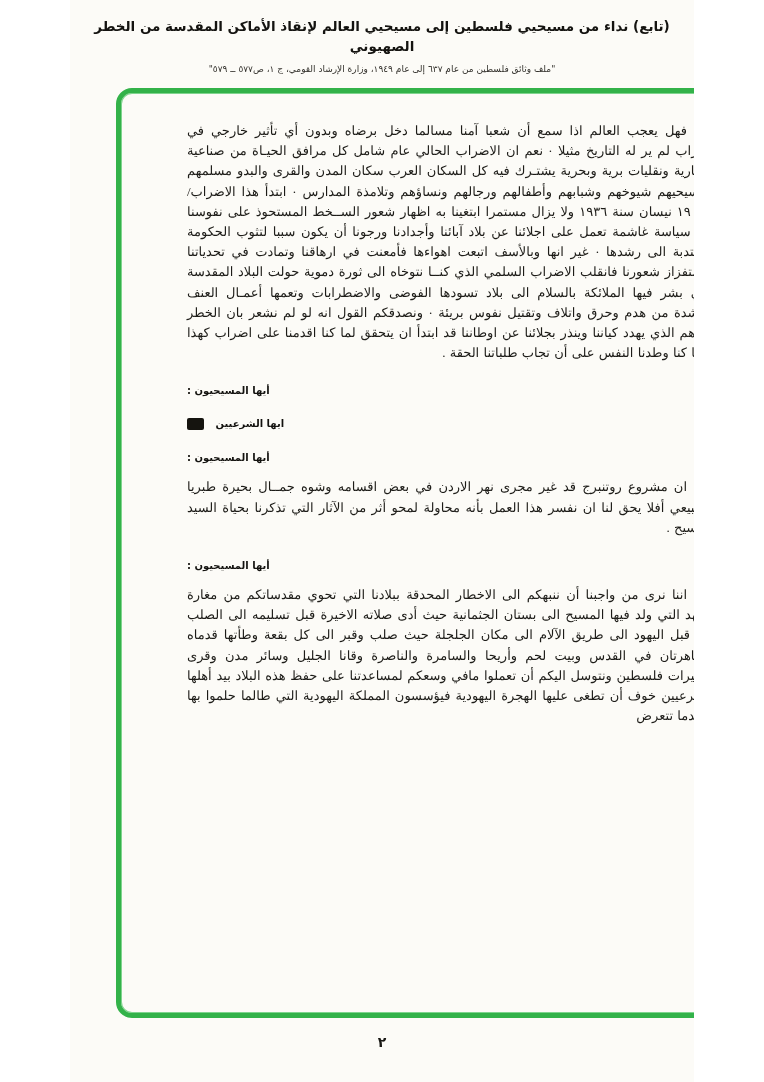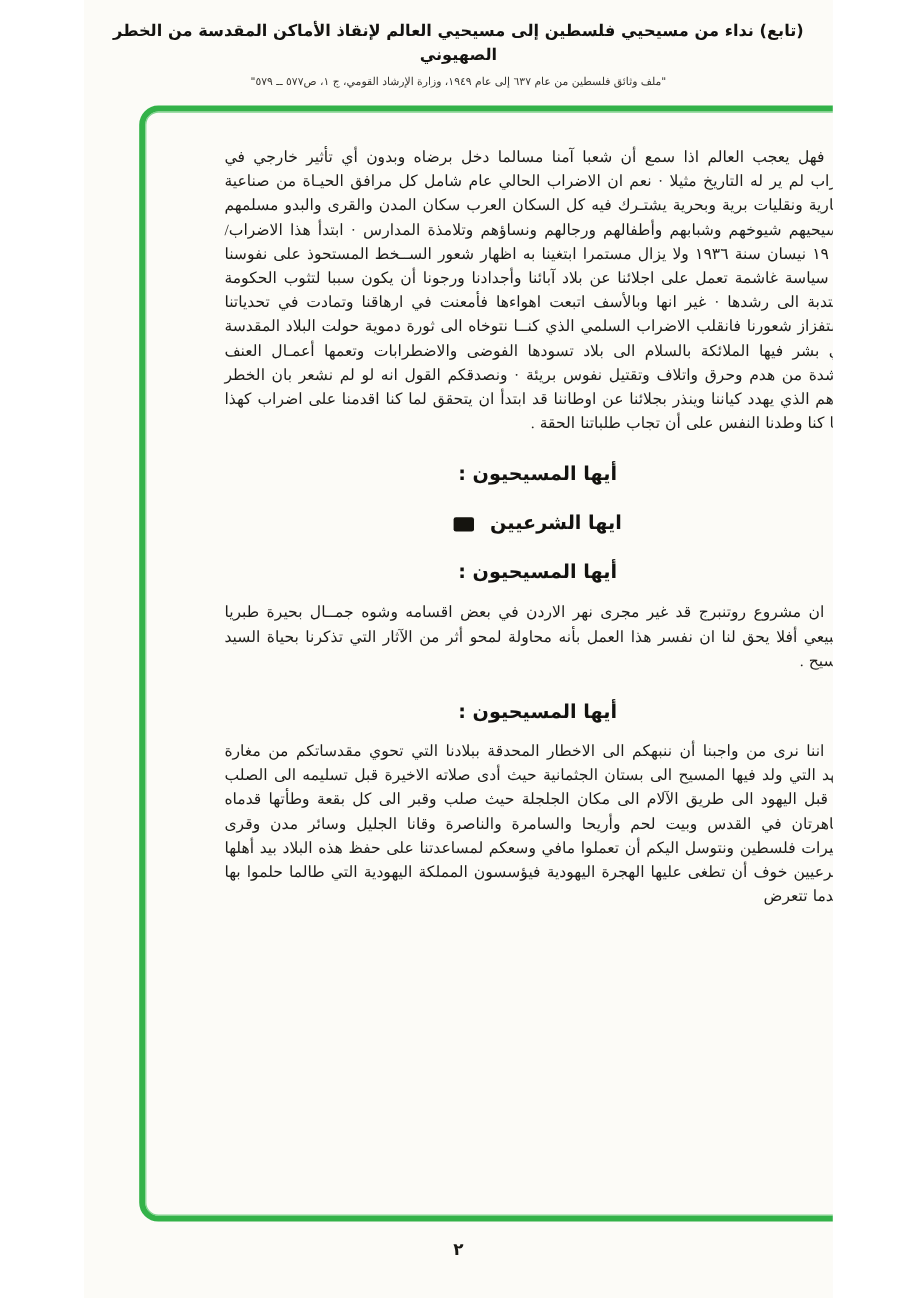--- a/index.html
+++ b/index.html
@@ -57,24 +57,24 @@
     font-size: 13px;
     line-height: 20.2px;
     text-align: justify;
     text-indent: 26px;
     color: #1d1c18;
     word-spacing: 1px;
     font-family: Liberation Serif, serif;
   }
   .heading {
     margin: 22px 4px 14px 0;
-    font-size: 16px;
+    font-size: 10px;
     font-weight: bold;
     color: #13120f;
-    text-align: center;
+    text-align: left;
   }
   .smudge {
     display: inline-block;
     width: 17px;
     height: 12px;
     background: #15140f;
     border-radius: 2px;
     margin-right: 8px;
     vertical-align: middle;
   }

